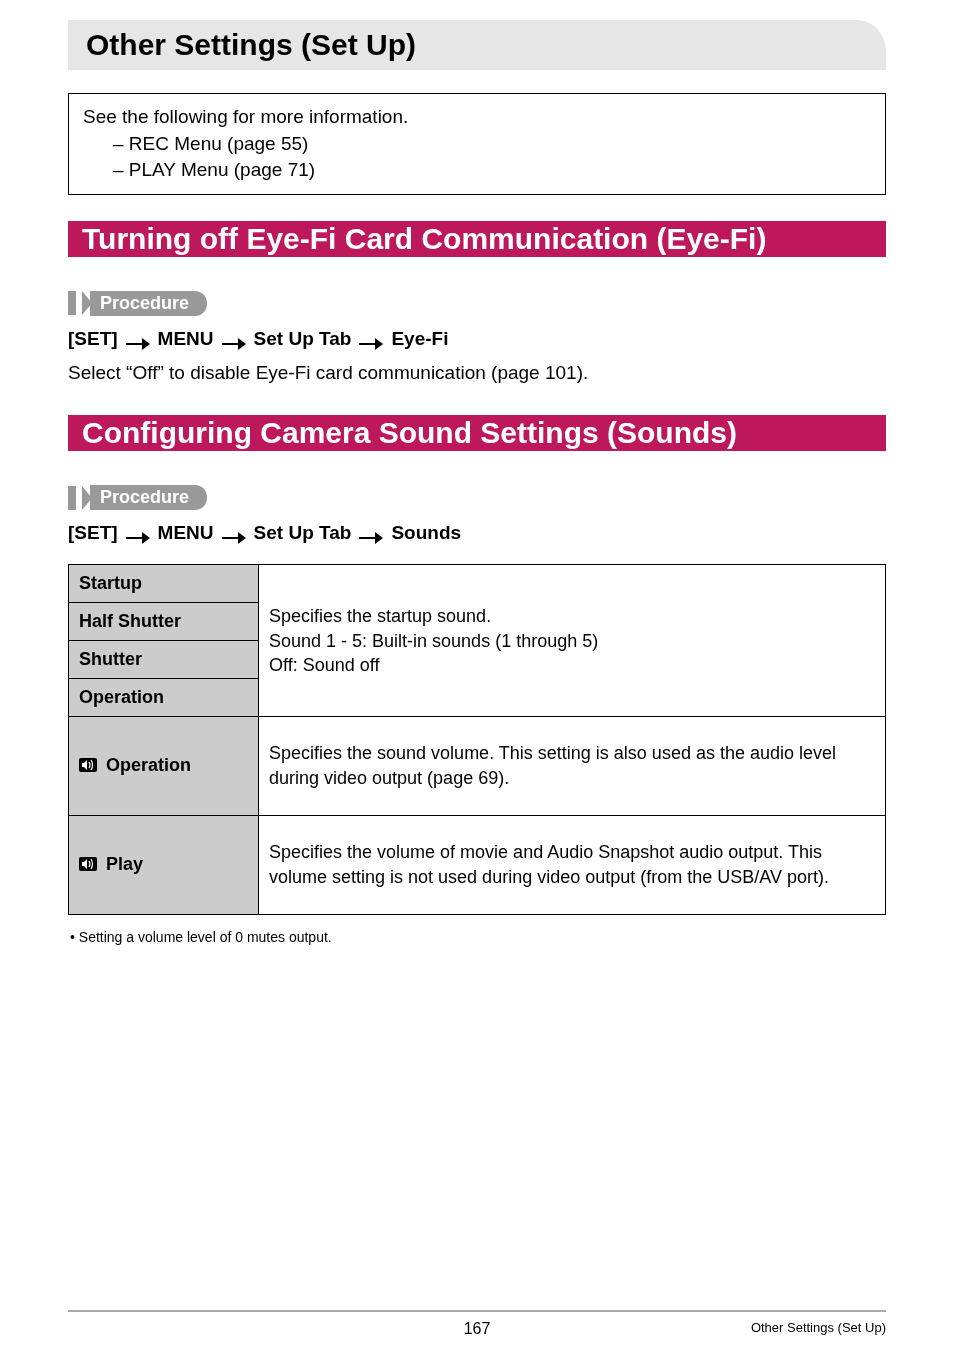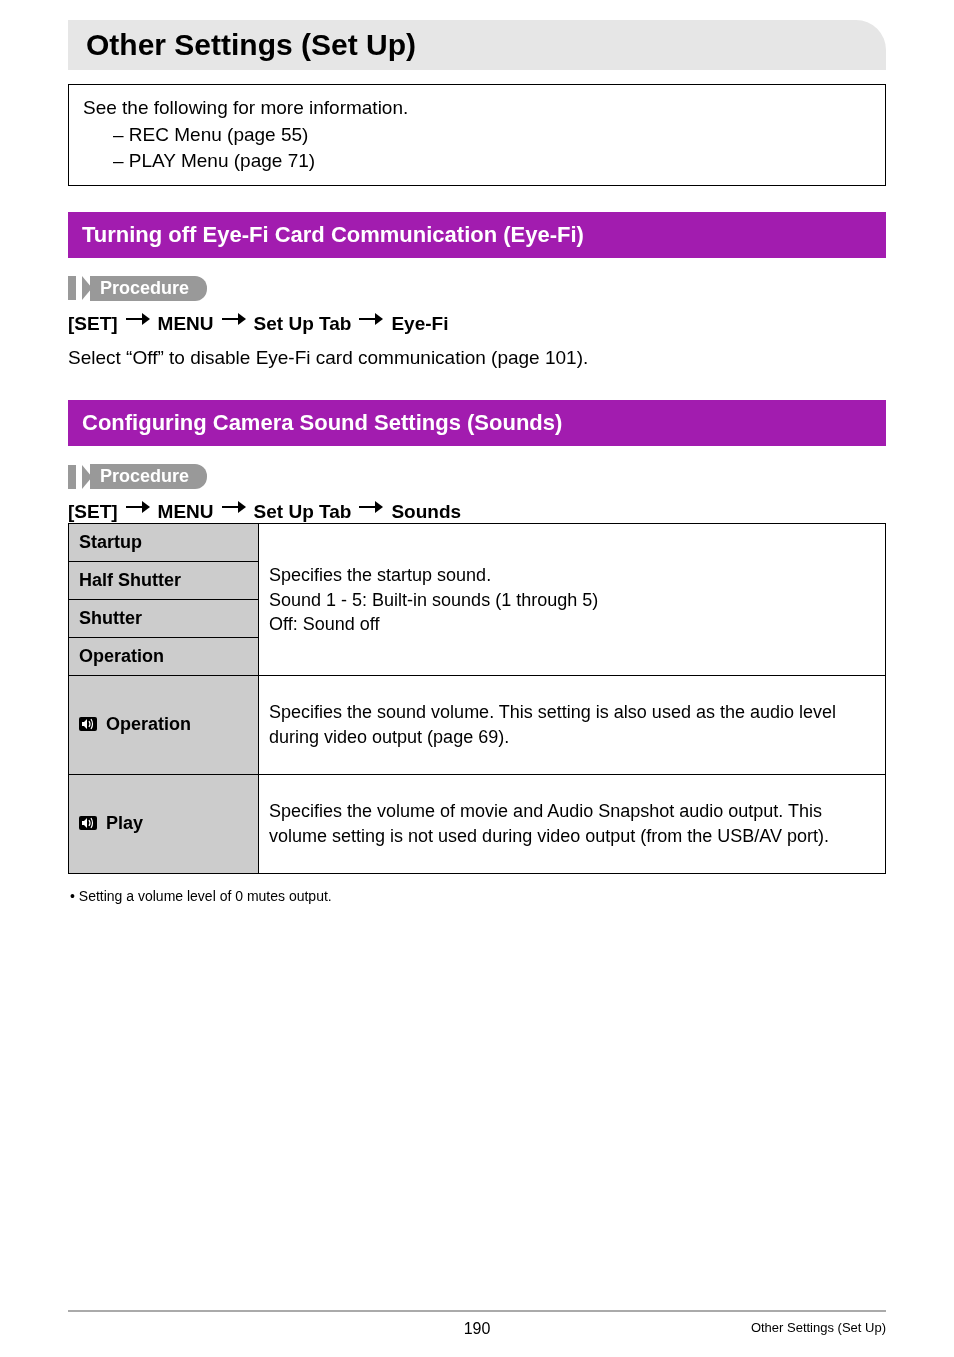--- a/index.html
+++ b/index.html
@@ -29,41 +29,41 @@
       font-weight: bold;
     }
     .intro-text {
       font-size: 19px;
       line-height: 1.35;
       margin-top: 10px;
       padding: 0 2px;
     }
     .info-box {
       border: 1px solid #000;
-      margin-top: 14px;
+      margin-top: 23px;
       padding: 10px 14px 10px 14px;
       font-size: 19px;
       line-height: 1.4;
     }
     .info-box .dash-list {
       padding-left: 30px;
     }
     .info-box .dash-item::before {
       content: "– ";
     }
     .dark-bar {
-      background: #a21caf;
+      background: #be185d;
       color: #fff;
-      font-size: 22px;
-      font-weight: bold;
-      padding: 10px 14px;
+      font-size: 30px;
+      font-weight: bold;
+      padding: 1px 14px;
       margin-top: 26px;
     }
     .procedure-pill-wrap {
-      margin-top: 18px;
+      margin-top: 34px;
       display: flex;
       align-items: center;
     }
     .procedure-bar {
       width: 8px;
       height: 24px;
       background: #999;
       margin-right: 6px;
     }
     .procedure-chevron {
@@ -84,21 +84,21 @@
       padding: 2px 18px 2px 10px;
       border-top-right-radius: 12px;
       border-bottom-right-radius: 12px;
       margin-left: -2px;
     }
     .breadcrumb {
       font-size: 19px;
       font-weight: bold;
       margin-top: 12px;
       display: flex;
-      align-items: flex-start;
+      align-items: flex-end;
       flex-wrap: wrap;
       gap: 8px;
     }
     .arrow-icon {
       display: inline-block;
       width: 24px;
       height: 12px;
       position: relative;
     }
     .arrow-icon::before {
@@ -122,20 +122,21 @@
       border-left: 8px solid #000;
     }
     .body-text {
       font-size: 19px;
       margin-top: 10px;
       line-height: 1.35;
     }
     table.settings-table {
       border-collapse: collapse;
       width: 100%;
+      margin-top: 20px;
     }
     table.settings-table td, table.settings-table th {
       border: 1px solid #000;
       font-size: 18px;
       text-align: left;
       vertical-align: middle;
     }
     table.settings-table th {
       background: #ccc;
       font-weight: bold;
@@ -293,16 +294,16 @@
   </tbody>
     </table>
 
   <p class="bullet-note"><span>Setting a volume level of 0 mutes output.</span></p>
 
 </div>
 
 <div class="footer">
   <div class="footer-line"></div>
   <div class="footer-row">
-    <span class="footer-page">190</span>
+    <span class="footer-page">167</span>
     <span class="footer-label">Other Settings (Set Up)</span>
   </div>
 </div>
 
 </body></html>

